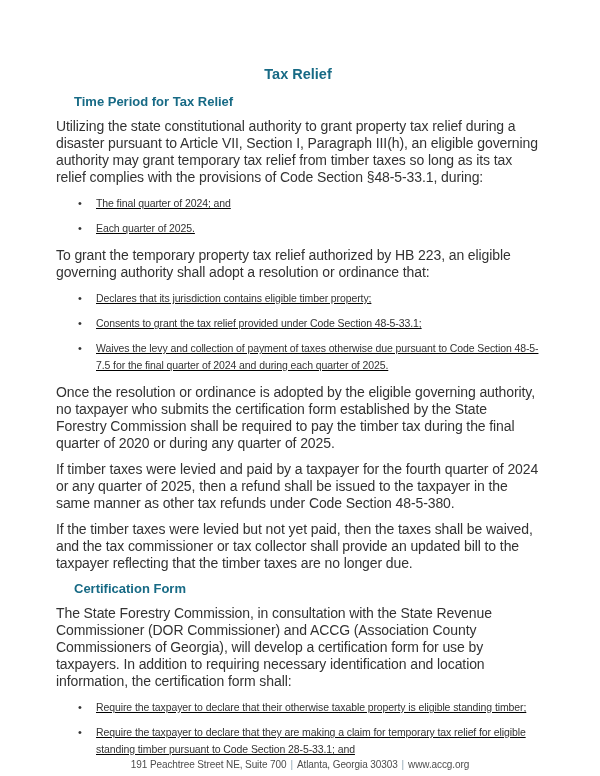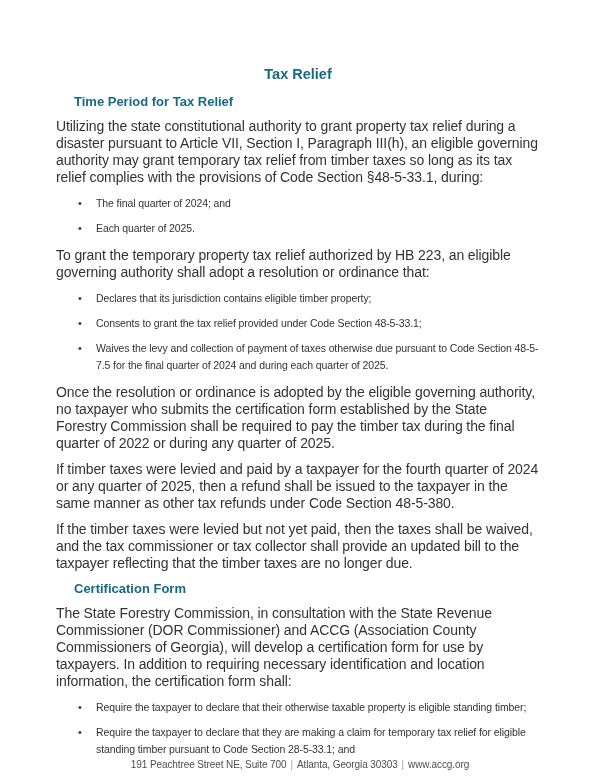--- a/index.html
+++ b/index.html
@@ -40,20 +40,21 @@
     margin: 0 0 9px 0;
     font-size: 14px;
     line-height: 17px;
     color: #333333;
     letter-spacing: -0.1px;
   }
   ul.bullet-list {
     list-style: none;
     margin: 0 0 10px 0;
     padding: 0 0 0 40px;
+    text-decoration: underline;
   }
   ul.bullet-list li {
     position: relative;
     margin: 0 0 8px 0;
     font-size: 10.5px;
     line-height: 17px;
     color: #333333;
     letter-spacing: -0.1px;
   }
   ul.bullet-list li::before {
@@ -94,21 +95,21 @@
     <li>The final quarter of 2024; and</li>
     <li>Each quarter of 2025.</li>
   </ul>
 
   <p class="body-text">To grant the temporary property tax relief authorized by HB 223, an eligible governing authority shall adopt a resolution or ordinance that:</p>
   <ul class="bullet-list">
     <li>Declares that its jurisdiction contains eligible timber property;</li>
     <li>Consents to grant the tax relief provided under Code Section 48-5-33.1;</li>
     <li>Waives the levy and collection of payment of taxes otherwise due pursuant to Code Section 48-5-7.5 for the final quarter of 2024 and during each quarter of 2025.</li>
   </ul>
-  <p class="body-text">Once the resolution or ordinance is adopted by the eligible governing authority, no taxpayer who submits the certification form established by the State Forestry Commission shall be required to pay the timber tax during the final quarter of 2022 or during any quarter of 2025.</p>
+  <p class="body-text">Once the resolution or ordinance is adopted by the eligible governing authority, no taxpayer who submits the certification form established by the State Forestry Commission shall be required to pay the timber tax during the final quarter of 2020 or during any quarter of 2025.</p>
   <p class="body-text">If timber taxes were levied and paid by a taxpayer for the fourth quarter of 2024 or any quarter of 2025, then a refund shall be issued to the taxpayer in the same manner as other tax refunds under Code Section 48-5-380.</p>
   <p class="body-text">If the timber taxes were levied but not yet paid, then the taxes shall be waived, and the tax commissioner or tax collector shall provide an updated bill to the taxpayer reflecting that the timber taxes are no longer due.</p>
 
   <h2 class="section-heading">Certification Form</h2>
   <p class="body-text">The State Forestry Commission, in consultation with the State Revenue Commissioner (DOR Commissioner) and ACCG (Association County Commissioners of Georgia), will develop a certification form for use by taxpayers.  In addition to requiring necessary identification and location information, the certification form shall:</p>
   <ul class="bullet-list">
     <li>Require the taxpayer to declare that their otherwise taxable property is eligible standing timber;</li>
     <li>Require the taxpayer to declare that they are making a claim for temporary tax relief for eligible standing timber pursuant to Code Section 28-5-33.1; and</li>
   </ul>
 

